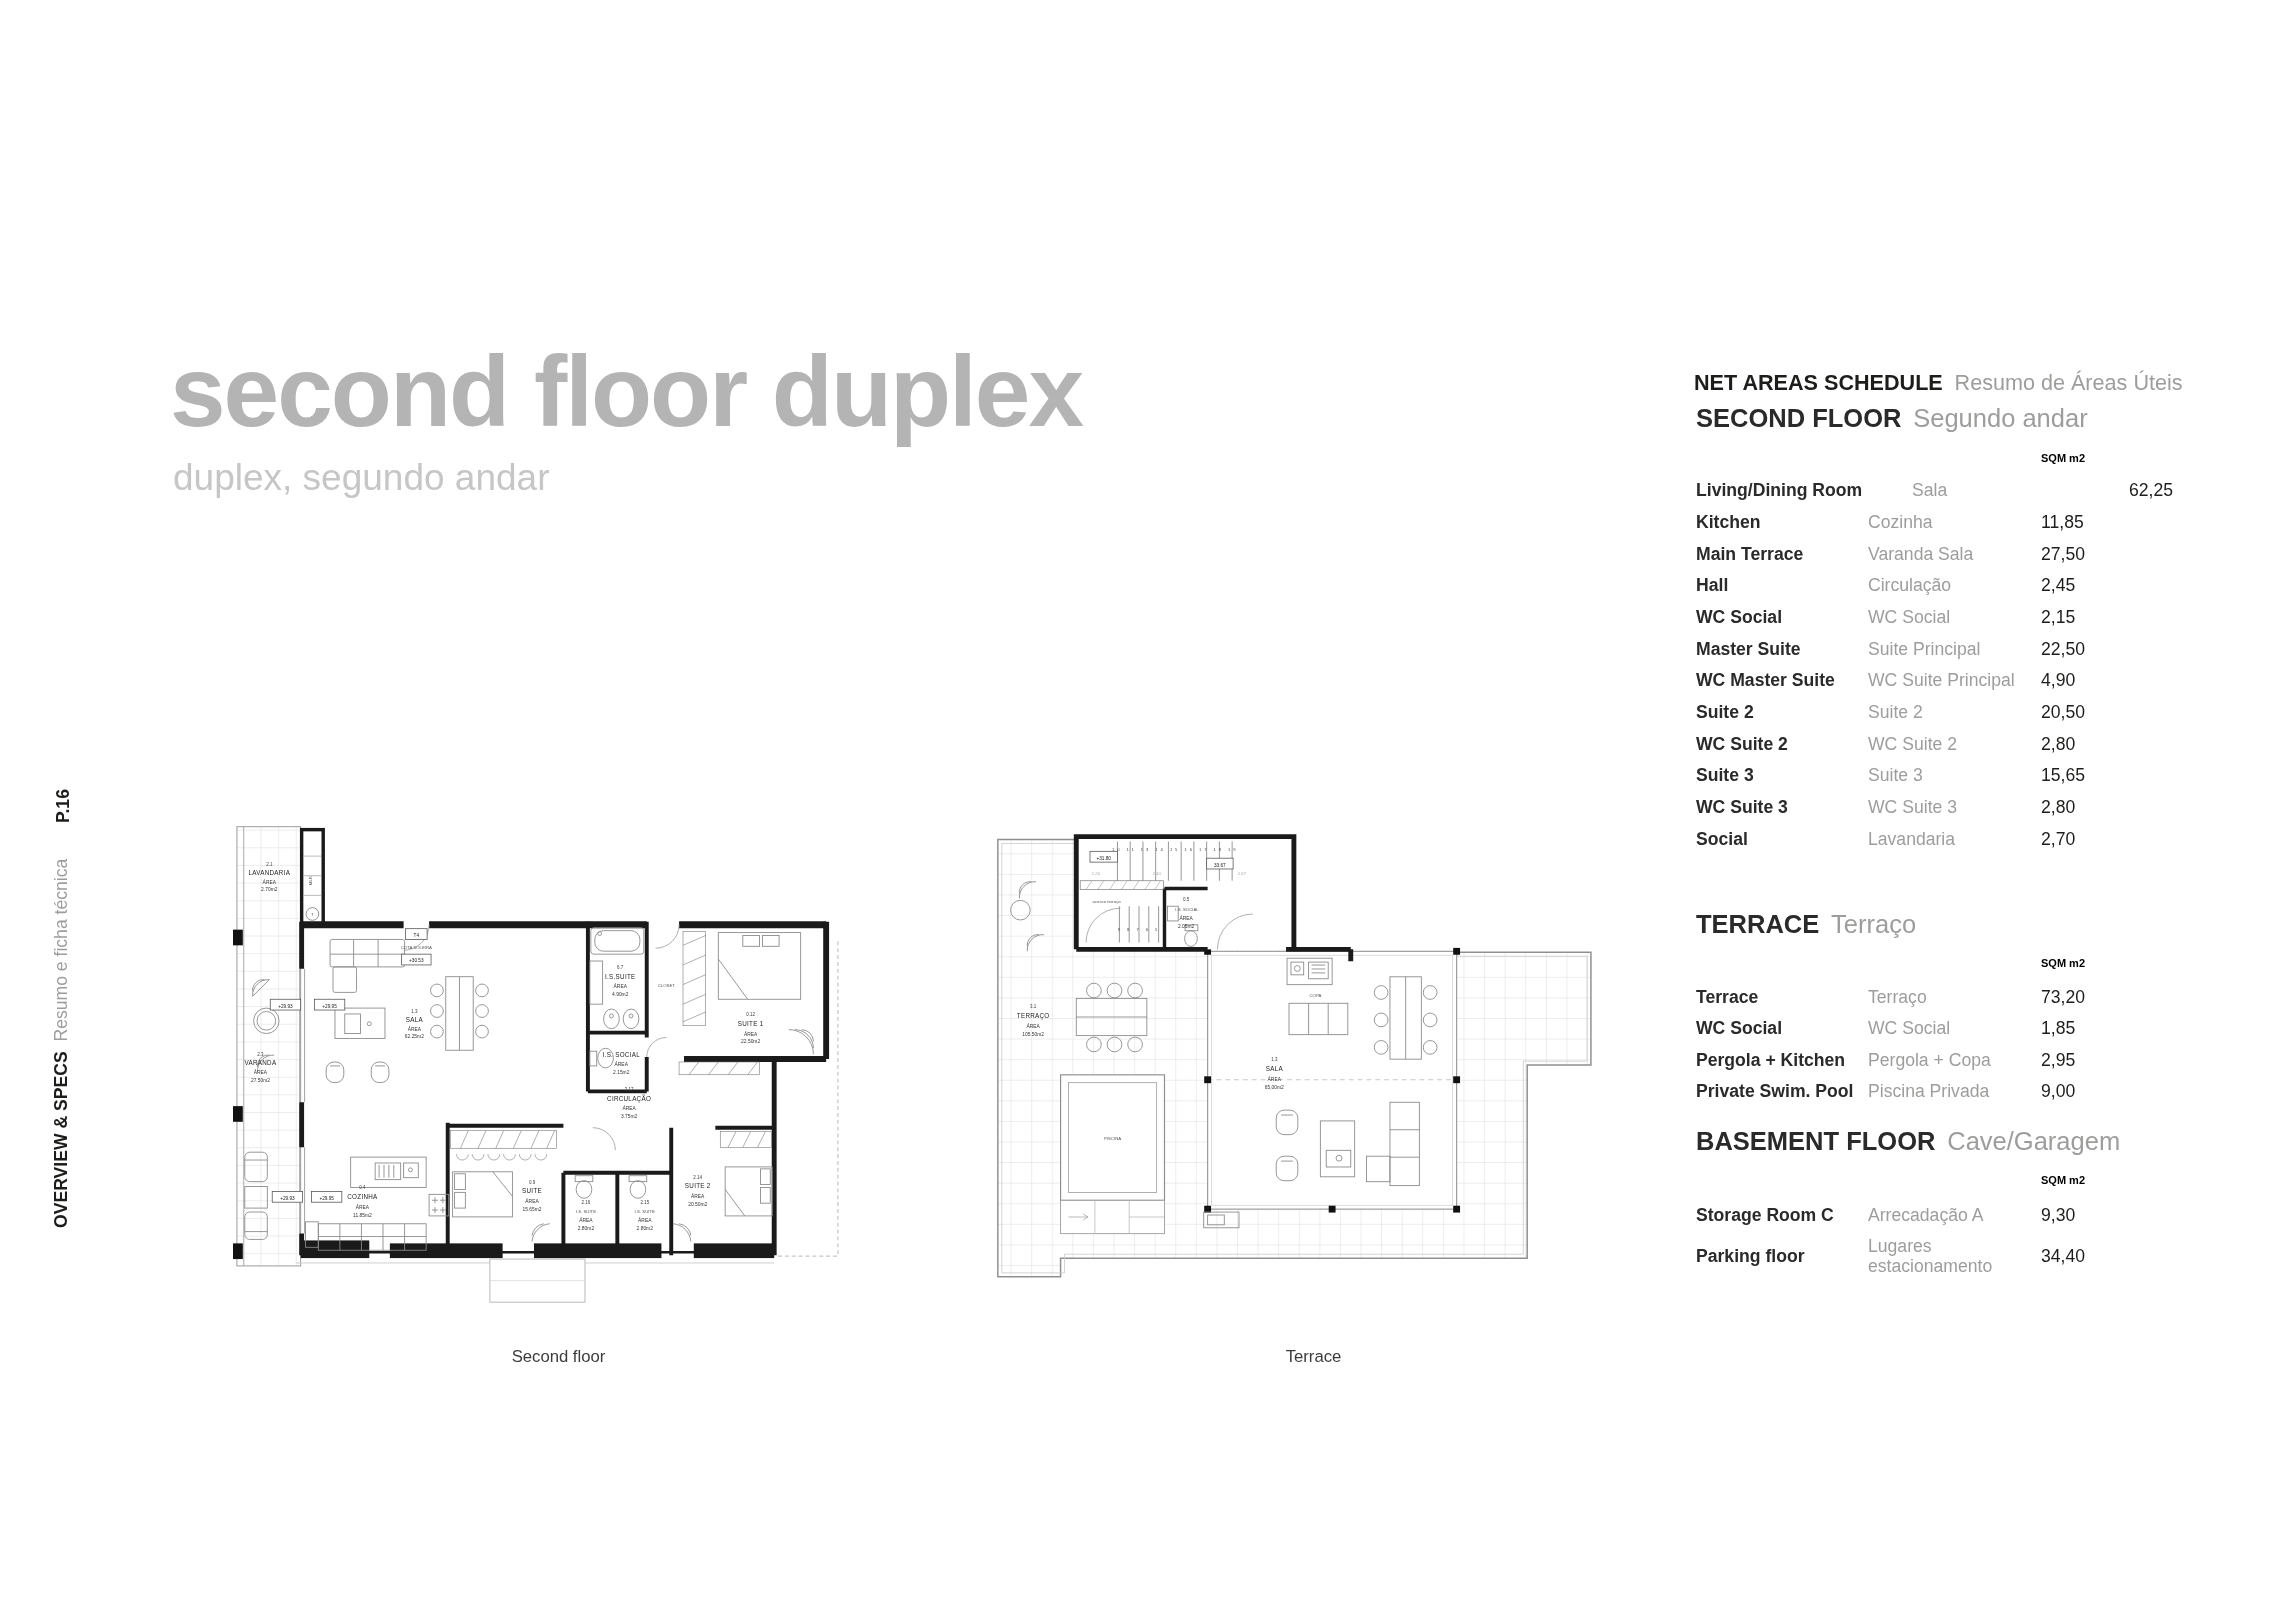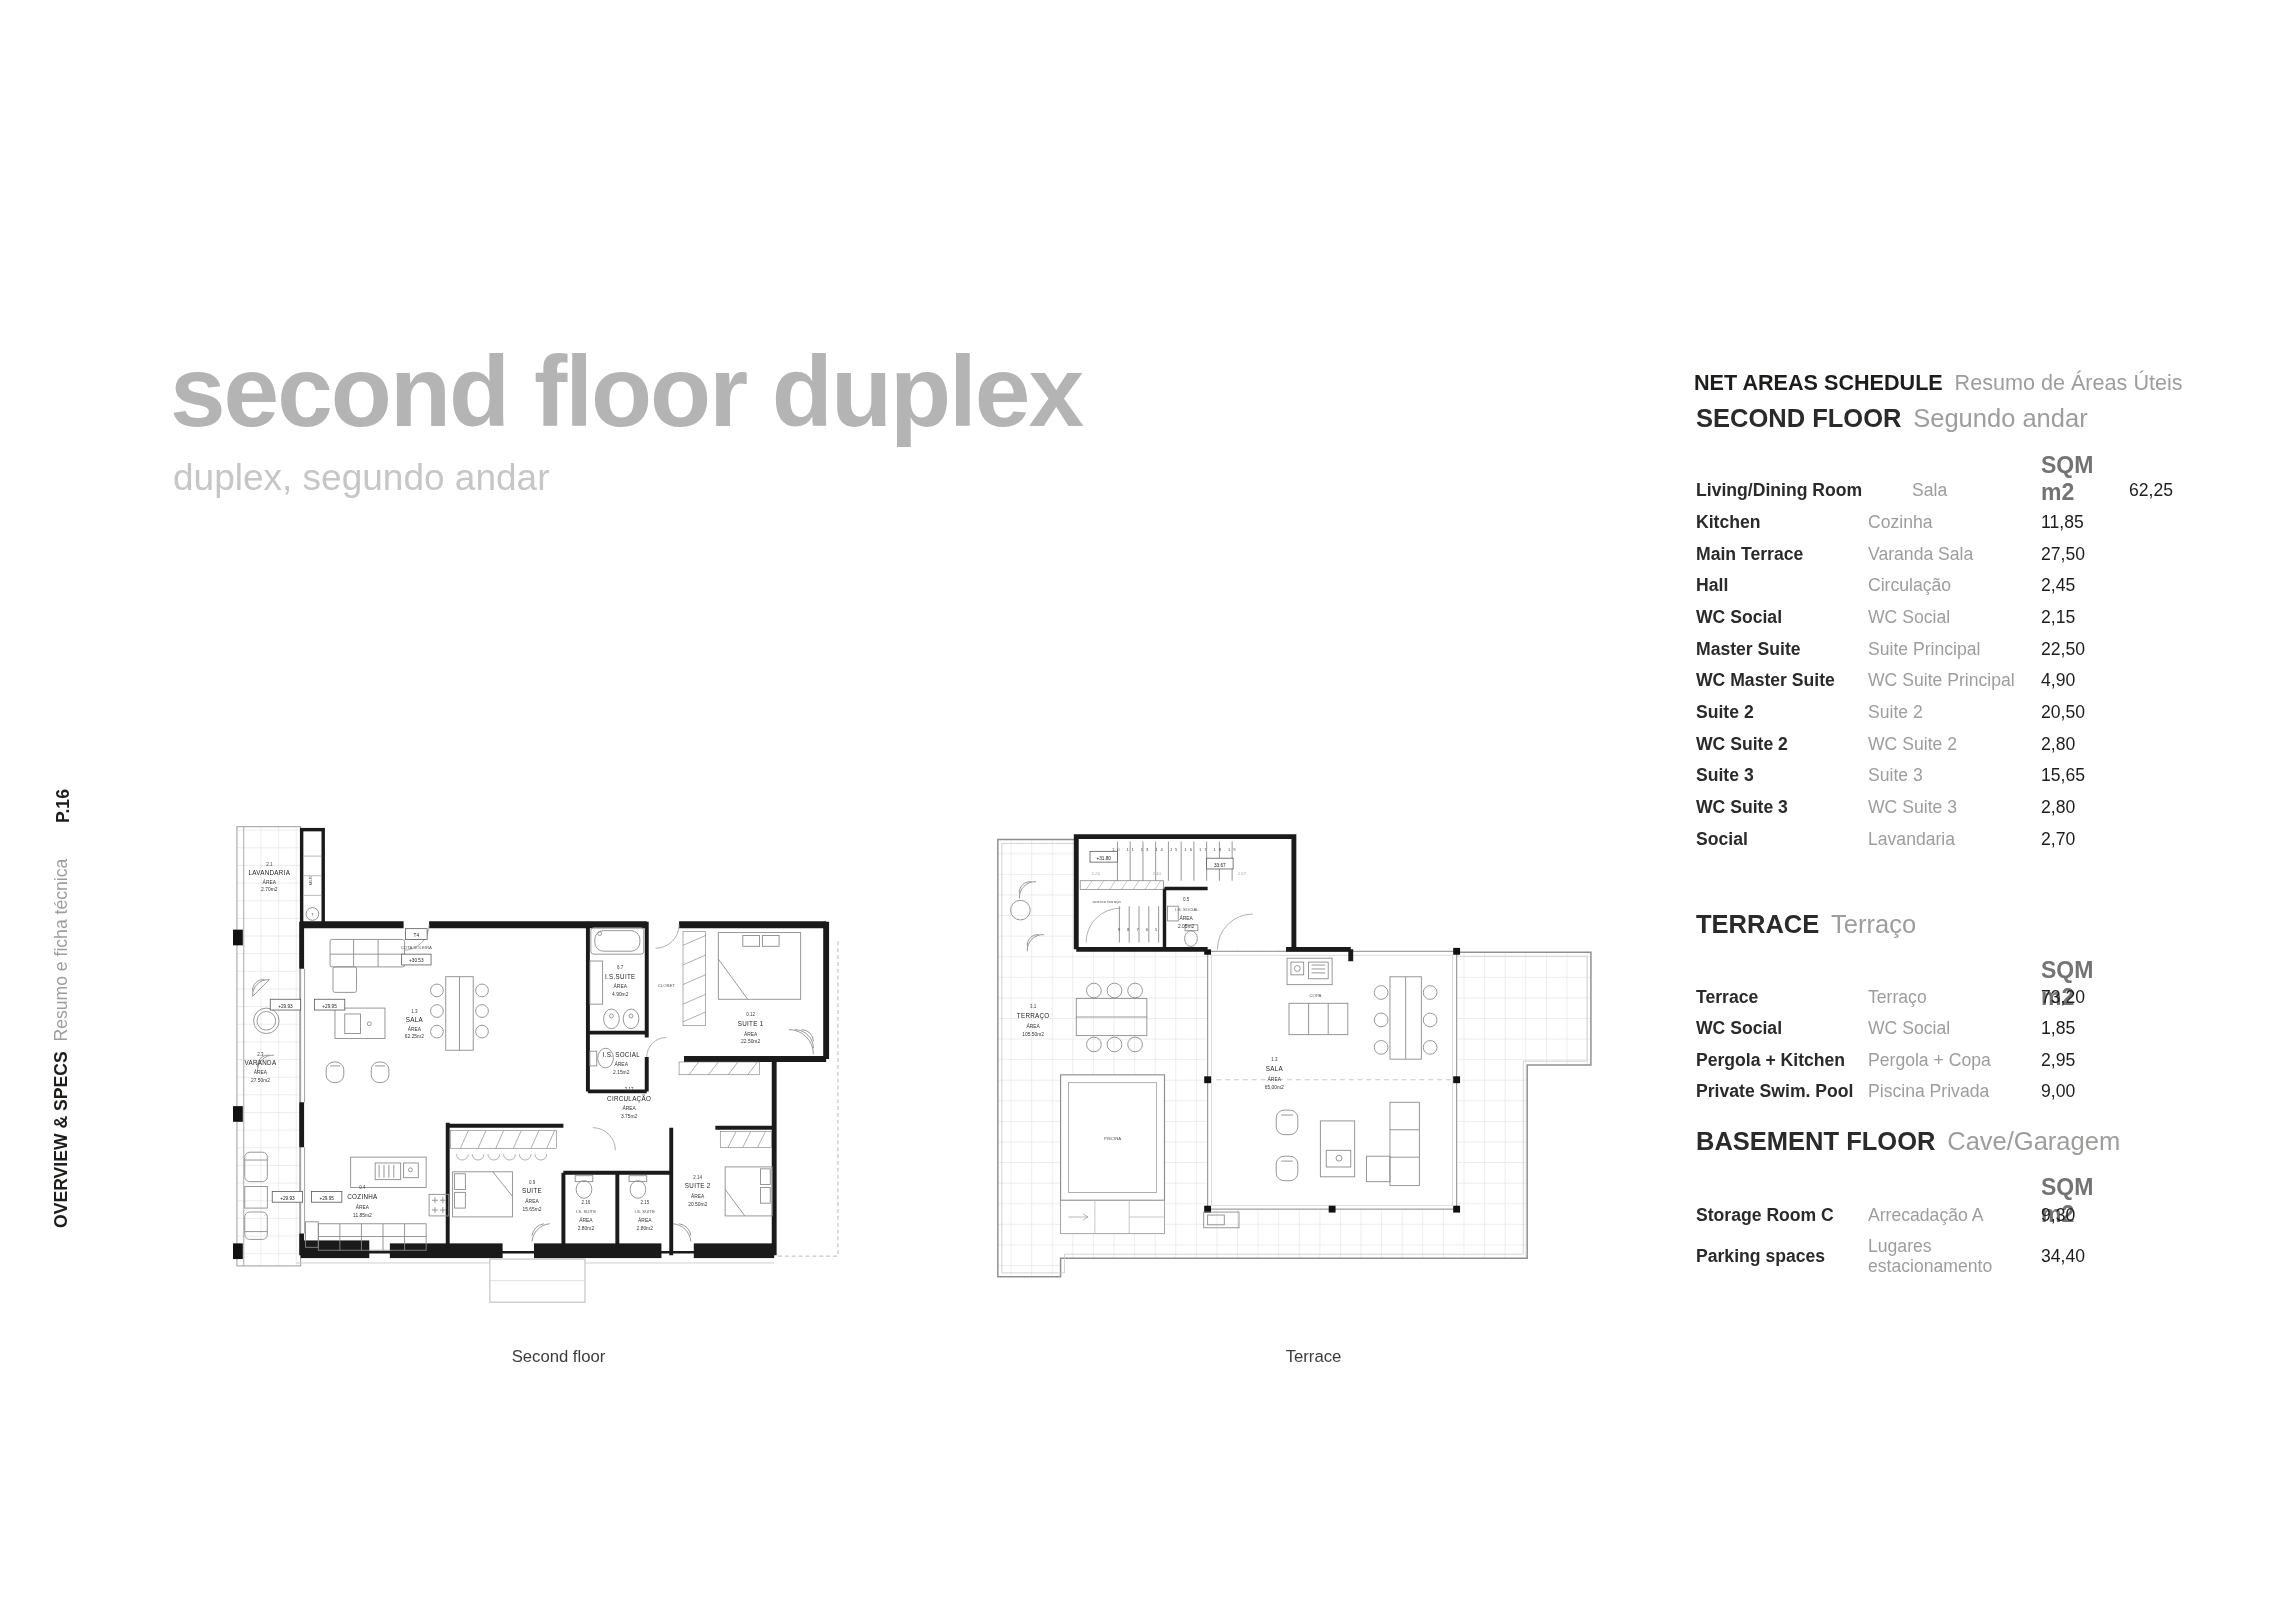--- a/index.html
+++ b/index.html
@@ -17,21 +17,21 @@
   #side-label .b{font-weight:bold;color:#1d1d1b;}
   #side-label .g{color:#9d9d9c;margin-left:9.8px;}
   
   #schedule{left:1694px;top:0;width:427px;color:#1d1d1b;}
   .sched-header{position:absolute;left:0;top:370px;font-size:21.6px;white-space:nowrap;}
   .sched-header .en{font-weight:bold;color:#1d1d1b;}
   .sched-header .pt{color:#9d9d9c;margin-left:11.8px;font-weight:400;}
   .sec-title{position:absolute;left:2px;font-size:25.5px;white-space:nowrap;}
   .sec-title .en{font-weight:bold;color:#2a2a2a;}
   .sec-title .pt{color:#9d9d9c;margin-left:11.8px;}
-  .unit{position:absolute;left:347px;font-size:23px;font-weight:bold;color:#737373;}
+  .unit{position:absolute;left:347px;font-size:11px;font-weight:bold;color:#000000;}
   .trow{position:absolute;left:2px;width:425px;display:grid;grid-template-columns:172px 173px 80px;
         font-size:17.6px;line-height:19.6px;align-items:start;}
   .trow .en{font-weight:bold;color:#2a2a2a;}
   .trow .pt{color:#9d9d9c;}
   .trow .val{color:#1d1d1b;font-weight:500;}
   .trow .pt .l2{display:block;}
   
   .caption{position:absolute;top:1347px;font-size:16.7px;color:#3c3c3c;text-align:center;}
   
   svg text{font-family:"Liberation Sans",sans-serif;}
@@ -152,21 +152,21 @@
   <div class="sec-title" style="top:1127px;">
     <span class="en">BASEMENT FLOOR</span><span class="pt">Cave/Garagem</span>
   </div>
   <div class="unit" style="top:1174px;">SQM m2</div>
   <div class="trow" style="top:1206px;">
       <span class="en">Storage Room C</span>
       <span class="pt">Arrecadação A</span>
       <span class="val">9,30</span>
     </div>
   <div class="trow" style="top:1237px;">
-    <span class="en" style="padding-top:9.8px;">Parking spaces</span>
+    <span class="en" style="padding-top:9.8px;">Parking floor</span>
     <span class="pt">
         <span class="l2">Lugares</span>
         <span class="l2">estacionamento</span>
       </span>
     <span class="val" style="padding-top:9.8px;">34,40</span>
   </div>
 </div>
 
 <svg class="abs" style="left:225px;top:812px;" width="667" height="500" viewBox="0 0 680 510">
   <defs>

